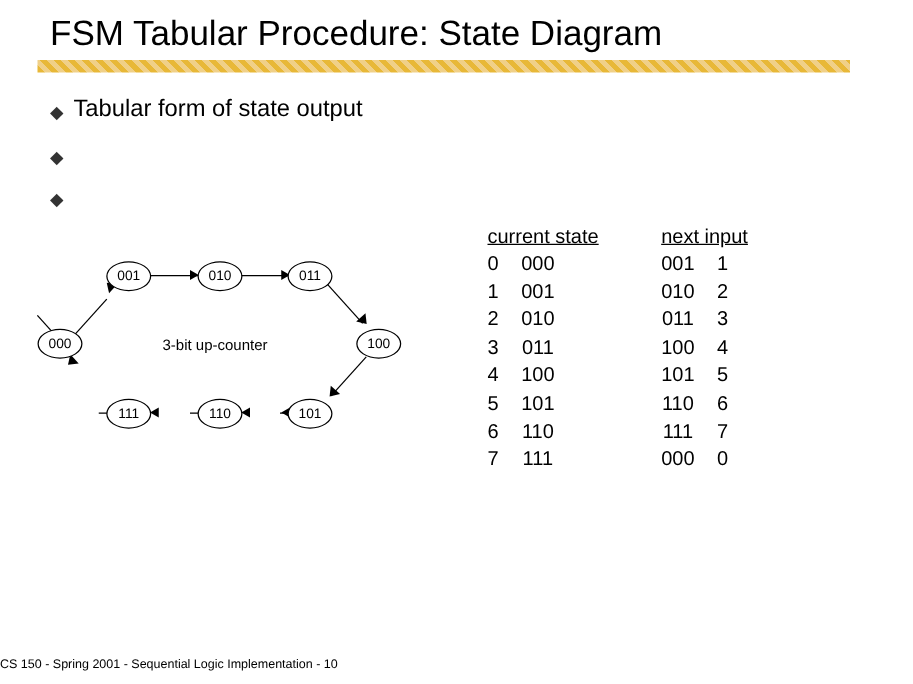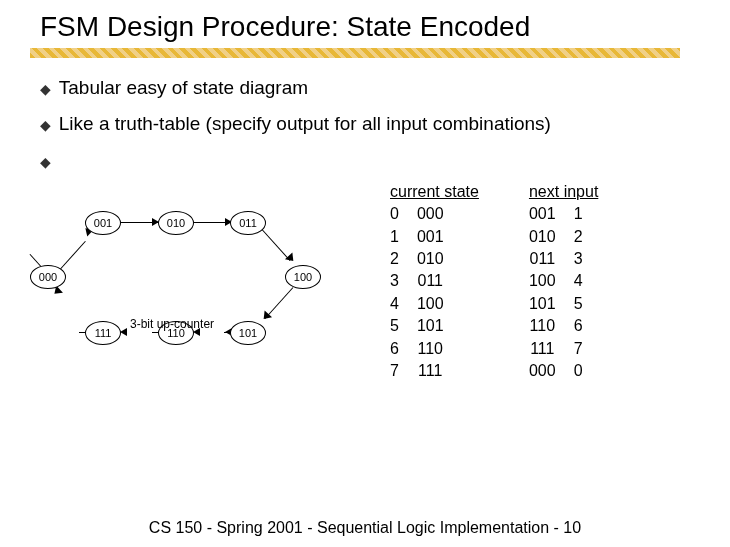--- a/index.html
+++ b/index.html
@@ -115,61 +115,59 @@
     line-height: 1.4;
   }
   .tcol {
     white-space: pre;
   }
   .footer {
     position: absolute;
     bottom: 10px;
     left: 0;
     right: 0;
-    text-align: center;
-    font-family: Arial, sans-serif;
-    font-size: 16px;
+    font-family: Arial, sans-serif;
+    font-size: 10px;
   }
 </style>
 </head>
 <body>
 
 <div class="slide">
   <div class="title">
-    <span>FSM Design Procedure: State Encoded</span><br>
+    <span>FSM Tabular Procedure: State Diagram</span><br>
   </div>
   <div class="underline"></div>
 
   <div class="bullets">
     <div class="bullet">
       <span class="bullet-icon">◆</span>
-      <span>Tabular easy of state diagram</span>
+      <span>Tabular form of state output</span>
     </div>
     <div class="bullet">
       <span class="bullet-icon">◆</span>
-      <span>Like a truth-table (specify output for all input combinations)</span>
     </div>
     <div class="bullet">
       <span class="bullet-icon">◆</span>
     </div>
   </div>
 
   <div class="content-row">
     <div class="diagram-area">
 
       <div class="node" style="left:0px; top:72px;">000</div>
       <div class="node" style="left:55px; top:18px;">001</div>
       <div class="node" style="left:128px; top:18px;">010</div>
       <div class="node" style="left:200px; top:18px;">011</div>
       <div class="node" style="left:255px; top:72px;">100</div>
       <div class="node" style="left:200px; top:128px;">101</div>
       <div class="node" style="left:128px; top:128px;">110</div>
       <div class="node" style="left:55px; top:128px;">111</div>
 
-      <div class="caption" style="left:100px; top:78px;margin-top:46px;">3-bit up-counter</div>
+      <div class="caption" style="left:100px; top:78px;">3-bit up-counter</div>
 
       <div class="arrow-line" style="left:30px; top:76px; width:38px; transform:rotate(-48deg);"></div>
       <div class="arrow-line" style="left:89px; top:29px; width:40px;"></div>
       <div class="arrow-line" style="left:162px; top:29px; width:40px;"></div>
       <div class="arrow-line" style="left:232px; top:36px; width:42px; transform:rotate(48deg);"></div>
       <div class="arrow-line" style="left:263px; top:94px; width:42px; transform:rotate(132deg);"></div>
       <div class="arrow-line" style="left:200px; top:139px; width:-40px;"></div>
       <div class="arrow-line" style="left:162px; top:139px; width:40px; transform:rotate(180deg);"></div>
       <div class="arrow-line" style="left:234px; top:139px; width:40px; transform:rotate(180deg);"></div>
       <div class="arrow-line" style="left:89px; top:139px; width:40px; transform:rotate(180deg);"></div>

